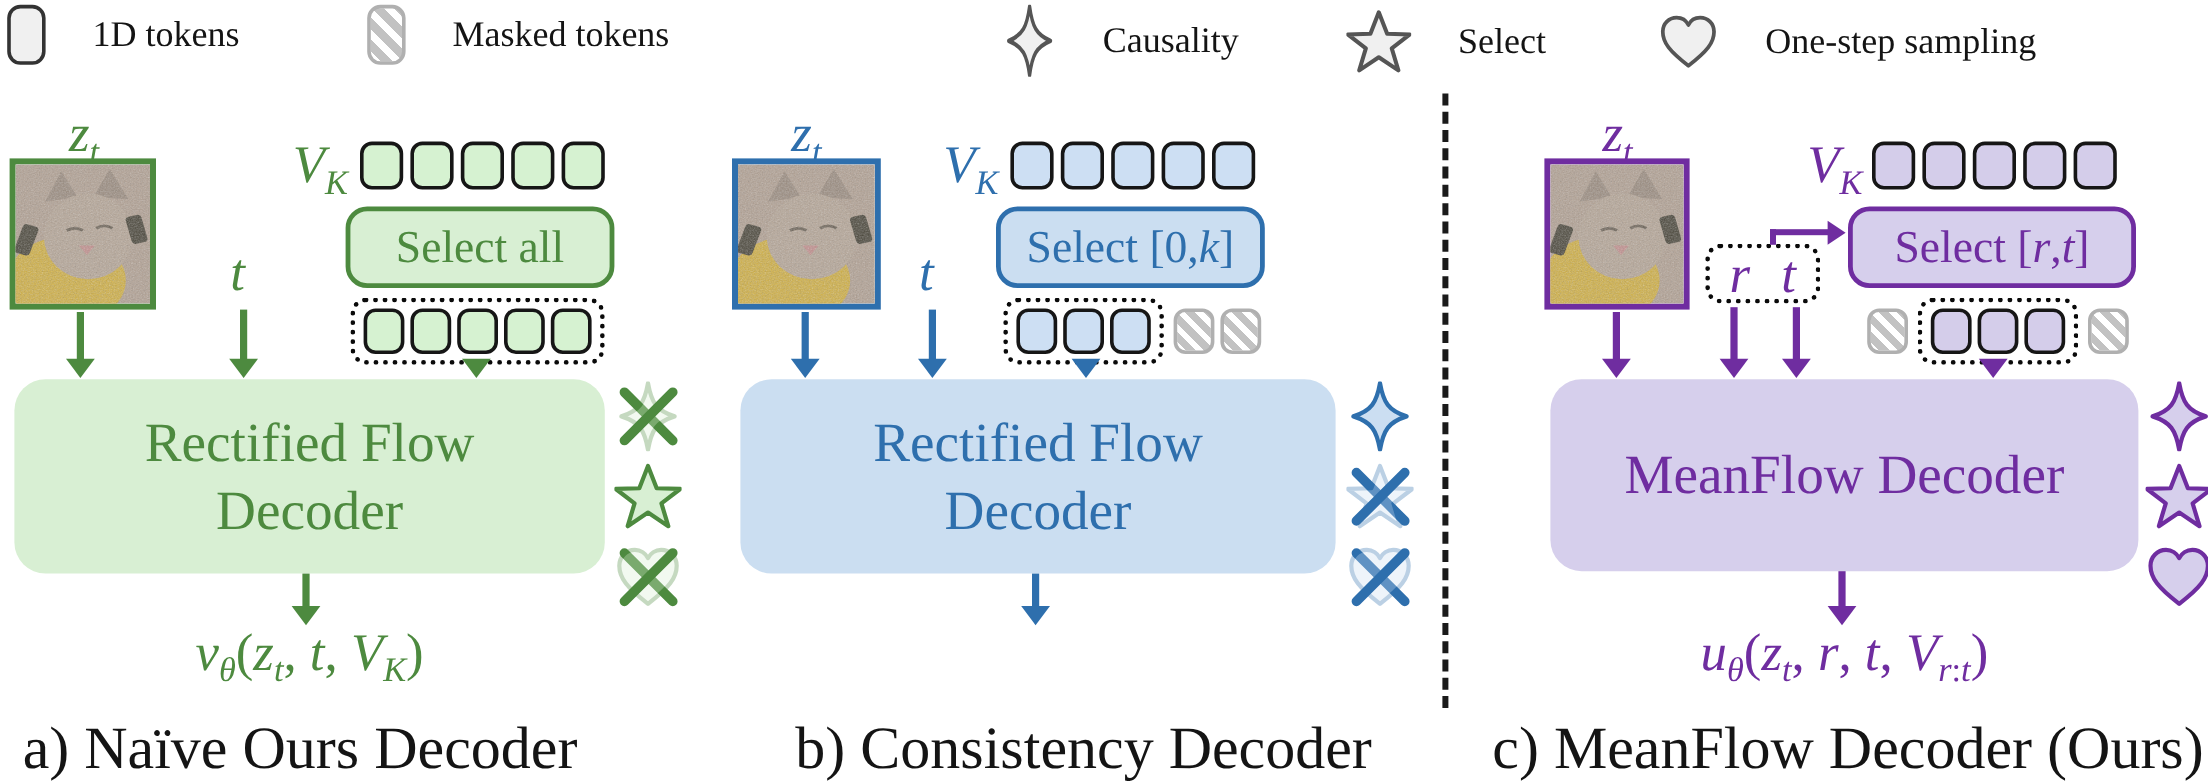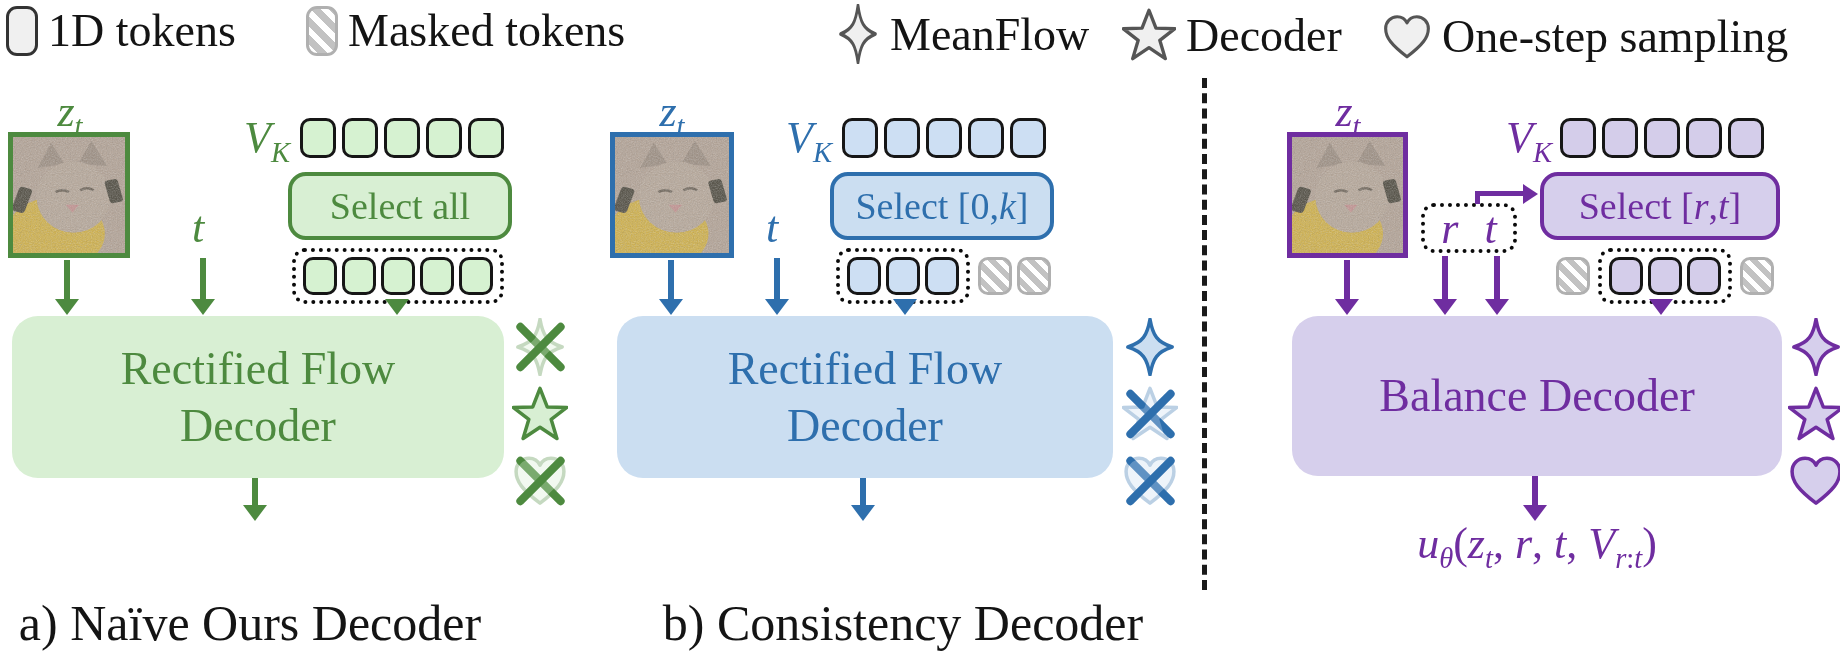--- a/index.html
+++ b/index.html
@@ -1,21 +1,21 @@
 <!DOCTYPE html>
 <html><head>
 <meta charset="utf-8">
 <style>
   html,body{margin:0;padding:0;background:#fff;}
   .fig{position:relative;width:1840px;height:651px;background:#ffffff;overflow:hidden;
        font-family:"Liberation Serif","DejaVu Serif",serif;color:#141414;}
   sub{font-size:65%;line-height:0;}
   
   .legend-item{position:absolute;display:flex;align-items:center;gap:10px;top:4px;}
-  .legend-label{font-size:46px;color:#141414;white-space:nowrap;}
+  .legend-label{font-size:30px;color:#141414;white-space:nowrap;margin-left:29px;}
   .swatch{width:32px;height:50px;border:3.5px solid #333;border-radius:11px;background:#f0f0f0;box-sizing:border-box;}
   .swatch.masked{border-color:#b0b0b0;background:repeating-linear-gradient(45deg,#ffffff 0 6px,#c2c2c2 6px 13px);}
   .legend-item .icon-svg path{fill:#f0f0f0;stroke:#555;stroke-width:3;stroke-linejoin:round;}
   .icon-svg{display:block;}
   
   .panel{position:absolute;inset:0;pointer-events:none;text-decoration:underline;}
   .mlabel{position:absolute;font-size:44px;font-style:italic;color:var(--accent);text-align:center;}
   .cat{position:absolute;border:5px solid var(--accent);box-sizing:border-box;}
   .cat svg{width:100%;height:100%;display:block;}
   .tok-row{position:absolute;display:flex;align-items:center;gap:8px;}
@@ -87,27 +87,27 @@
       <span class="legend-label">1D tokens</span>
     </div>
     <div class="legend-item" style="left:306px">
       <span class="swatch masked"></span>
       <span class="legend-label">Masked tokens</span>
     </div>
     <div class="legend-item" style="left:836px">
       <svg class="icon-svg" width="44" height="60" viewBox="0 0 48 48" preserveAspectRatio="none">
         <path d="M24 1 C26.5 14.5 30 20 43 24 C30 28 26.5 33.5 24 47 C21.5 33.5 18 28 5 24 C18 20 21.5 14.5 24 1 Z"></path>
       </svg>
-      <span class="legend-label">MeanFlow</span>
+      <span class="legend-label">Causality</span>
     </div>
     <div class="legend-item" style="left:1122px;top:8px">
       <svg class="icon-svg" width="54" height="54" viewBox="0 0 48 48">
         <path d="M24 2 L30.2 17.9 L47 18.4 L33.6 28.7 L38.5 45 L24 35.3 L9.5 45 L14.4 28.7 L1 18.4 L17.8 17.9 Z"></path>
       </svg>
-      <span class="legend-label">Decoder</span>
+      <span class="legend-label">Select</span>
     </div>
     <div class="legend-item" style="left:1382px;top:10px">
       <svg class="icon-svg" width="50" height="50" viewBox="0 0 48 48">
         <path d="M24 43 C9 31.5 3.5 24.5 3.5 15.8 C3.5 9.3 8.4 4.5 14.6 4.5 C18.6 4.5 22.3 6.9 24 10.4 C25.7 6.9 29.4 4.5 33.4 4.5 C39.6 4.5 44.5 9.3 44.5 15.8 C44.5 24.5 39 31.5 24 43 Z"></path>
       </svg>
       <span class="legend-label">One-step sampling</span>
     </div>
   </div>
 
   <div class="panel" style="--accent: #4d8a3f; --fill: #d8efd3; --token: #d6f2d1;">
@@ -136,20 +136,21 @@
           <span class="token"></span>
           <span class="token"></span>
           <span class="token"></span>
         </span>
       </div>
     <div class="arr" style="left:64px;top:260px;height:40px"></div>
     <div class="arr" style="left:200px;top:258px;height:42px"></div>
     <div class="arr" style="left:394px;top:300px;height:0px"></div>
     <div class="decoder" style="left:12px;top:316px;width:492px;height:162px">Rectified Flow Decoder</div>
     <div class="arr" style="left:252px;top:478px;height:28px"></div>
+    <div class="formula" style="left:12px;top:518px;width:492px"><i>v<sub>θ</sub></i>(<i>z<sub>t</sub></i>, <i>t</i>, <i>V<sub>K</sub></i>)</div>
     <div class="props" style="left:512px;top:318px">
       <div class="prop crossed">
         <svg class="icon-svg" viewBox="0 0 48 48" preserveAspectRatio="none">
             <path d="M24 1 C26.5 14.5 30 20 43 24 C30 28 26.5 33.5 24 47 C21.5 33.5 18 28 5 24 C18 20 21.5 14.5 24 1 Z"></path>
           </svg>
       </div>
       <div class="prop">
         <svg class="icon-svg" viewBox="0 0 48 48">
             <path d="M24 2 L30.2 17.9 L47 18.4 L33.6 28.7 L38.5 45 L24 35.3 L9.5 45 L14.4 28.7 L1 18.4 L17.8 17.9 Z"></path>
           </svg>
@@ -255,35 +256,36 @@
           <span class="token"></span>
         </span>
         <span class="tok-seg">
           <span class="token tok-mask"></span>
         </span>
       </div>
     <div class="arr" style="left:1344px;top:260px;height:40px"></div>
     <div class="arr" style="left:1442px;top:256px;height:44px"></div>
     <div class="arr" style="left:1494px;top:256px;height:44px"></div>
     <div class="arr" style="left:1658px;top:300px;height:0px"></div>
-    <div class="decoder" style="left:1292px;top:316px;width:490px;height:160px">Balance Decoder</div>
+    <div class="decoder" style="left:1292px;top:316px;width:490px;height:160px">MeanFlow Decoder</div>
     <div class="arr" style="left:1532px;top:476px;height:30px"></div>
     <div class="formula" style="left:1292px;top:518px;width:490px"><i>u<sub>θ</sub></i>(<i>z<sub>t</sub></i>, <i>r</i>, <i>t</i>, <i>V</i><sub><i>r</i>:<i>t</i></sub>)</div>
     <div class="props" style="left:1788px;top:318px">
       <div class="prop">
         <svg class="icon-svg" viewBox="0 0 48 48" preserveAspectRatio="none">
             <path d="M24 1 C26.5 14.5 30 20 43 24 C30 28 26.5 33.5 24 47 C21.5 33.5 18 28 5 24 C18 20 21.5 14.5 24 1 Z"></path>
           </svg>
       </div>
       <div class="prop">
         <svg class="icon-svg" viewBox="0 0 48 48">
             <path d="M24 2 L30.2 17.9 L47 18.4 L33.6 28.7 L38.5 45 L24 35.3 L9.5 45 L14.4 28.7 L1 18.4 L17.8 17.9 Z"></path>
           </svg>
       </div>
       <div class="prop">
         <svg class="icon-svg" viewBox="0 0 48 48">
             <path d="M24 43 C9 31.5 3.5 24.5 3.5 15.8 C3.5 9.3 8.4 4.5 14.6 4.5 C18.6 4.5 22.3 6.9 24 10.4 C25.7 6.9 29.4 4.5 33.4 4.5 C39.6 4.5 44.5 9.3 44.5 15.8 C44.5 24.5 39 31.5 24 43 Z"></path>
           </svg>
       </div>
     </div>
+    <div class="caption" style="left:1240px;top:594px;width:600px">c) MeanFlow Decoder (Ours)</div>
   </div>
 
 </div>
 
 </body></html>

